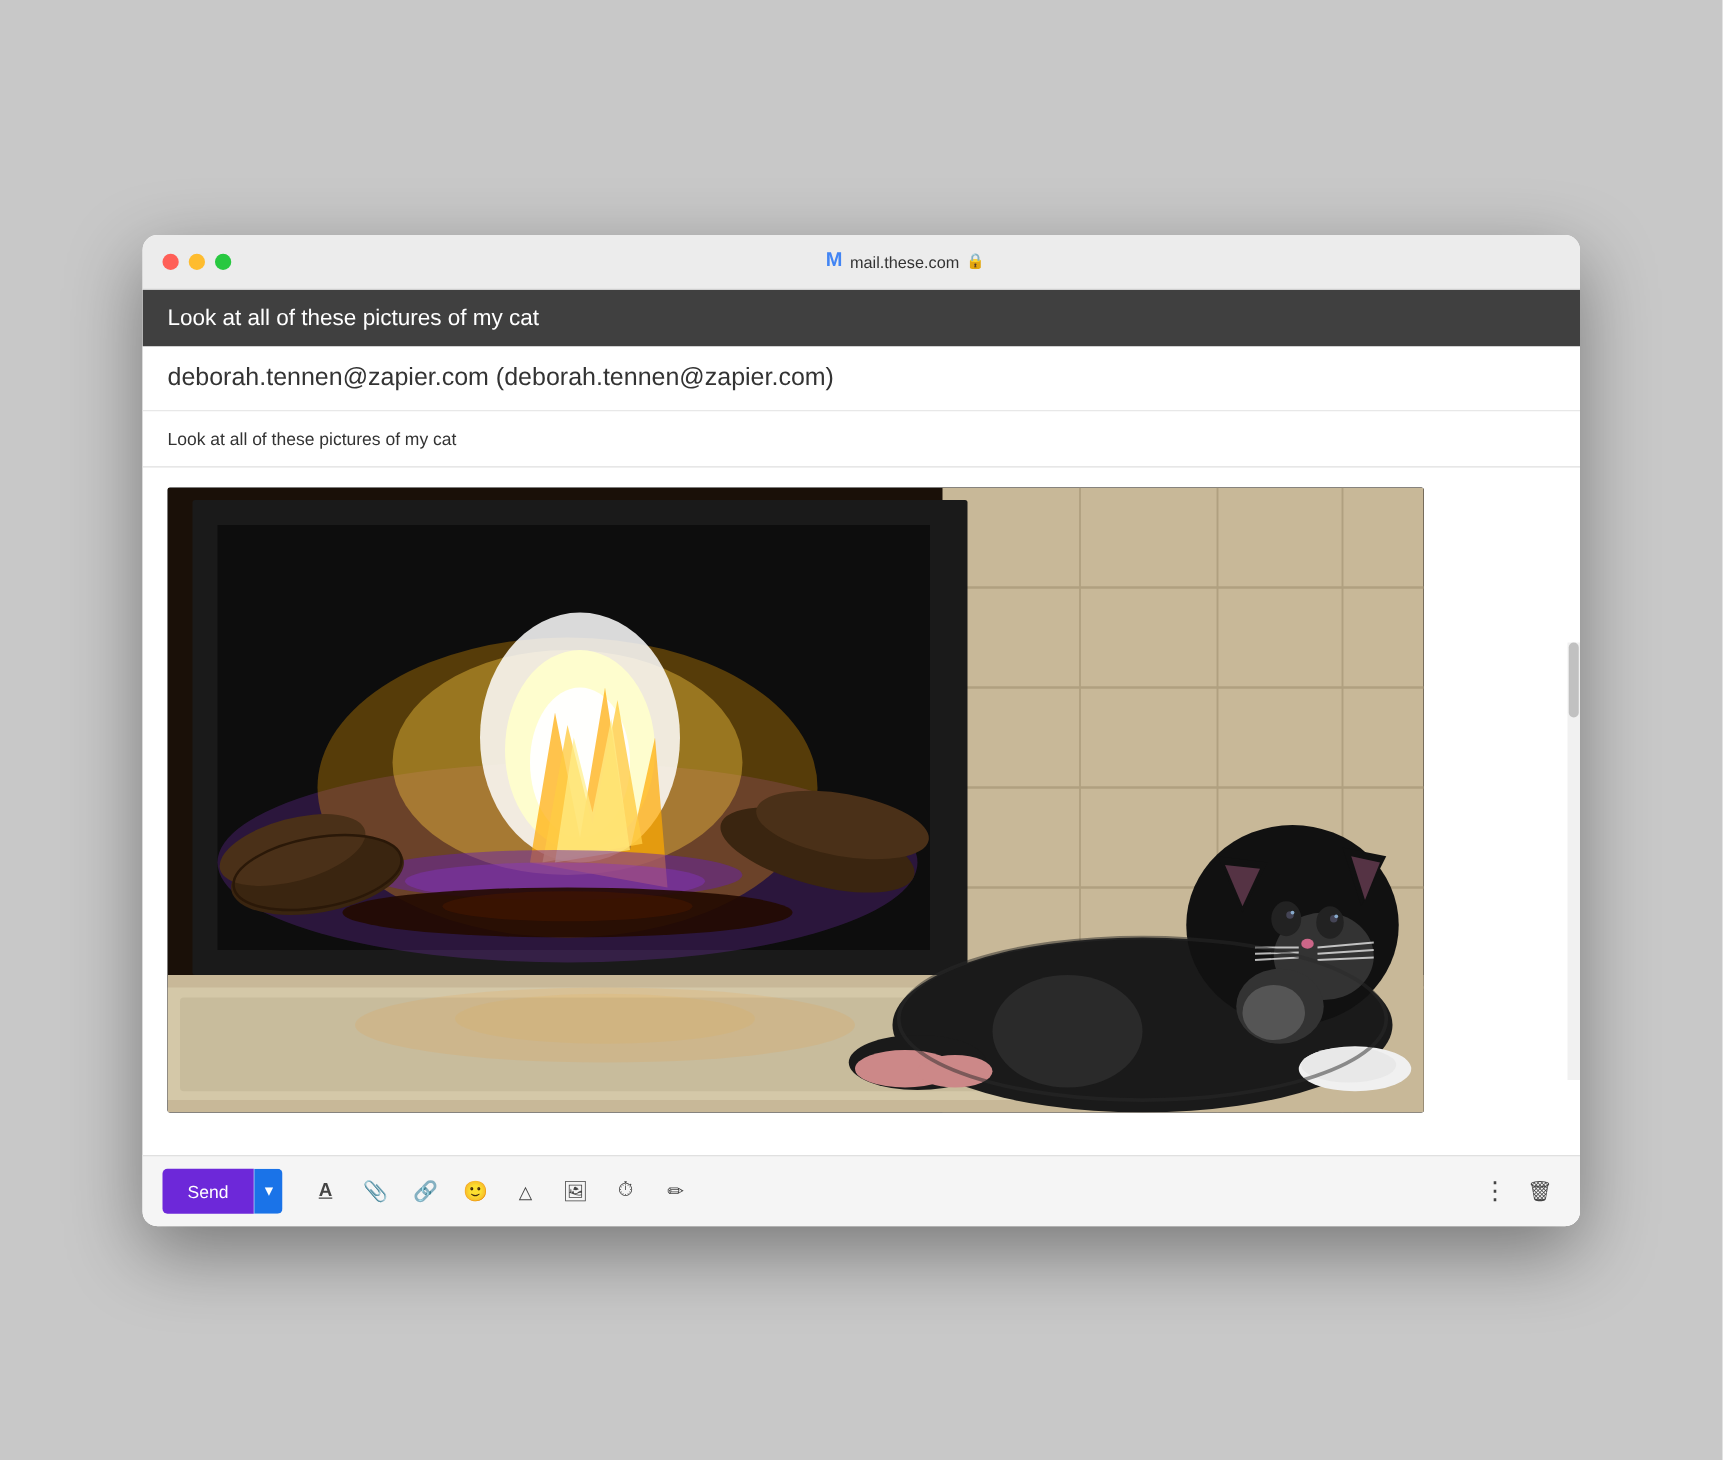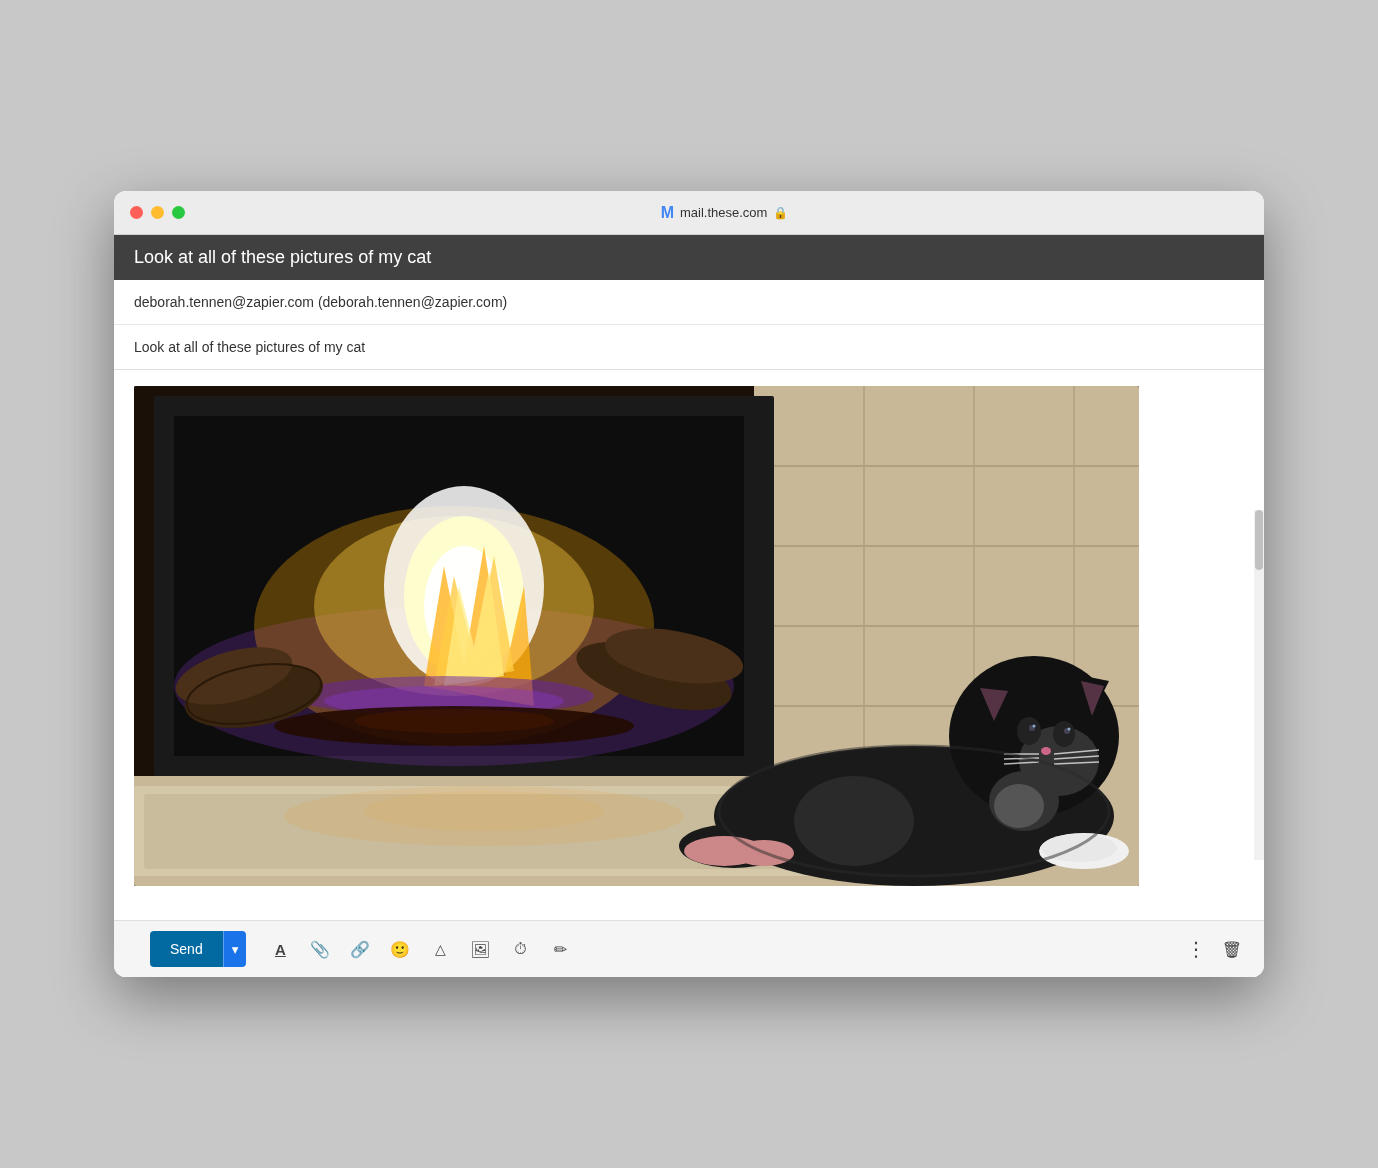--- a/index.html
+++ b/index.html
@@ -99,21 +99,21 @@
       font-size: 14px;
       color: #333;
     }
 
     .field-row:last-child {
       border-bottom: none;
     }
 
     .email-field {
       color: #333;
-      font-size: 14px;
+      font-size: 20px;
     }
 
     .subject-field {
       color: #333;
       font-size: 14px;
     }
 
     .compose-body {
       padding: 16px 20px;
       min-height: 550px;
@@ -160,30 +160,29 @@
       gap: 4px;
     }
 
     .send-button-group {
       display: flex;
       align-items: center;
       margin-right: 12px;
     }
 
     .send-btn {
-      background: #0369a1;
+      background: #6d28d9;
       color: white;
       border: none;
       padding: 9px 20px;
       font-size: 14px;
       font-weight: 500;
       border-radius: 4px 0 0 4px;
       cursor: pointer;
       height: 36px;
-      margin-left: 20px;
     }
 
     .send-dropdown {
       background: #1a73e8;
       color: white;
       border: none;
       border-left: 1px solid rgba(255,255,255,0.3);
       padding: 9px 8px;
       cursor: pointer;
       height: 36px;

